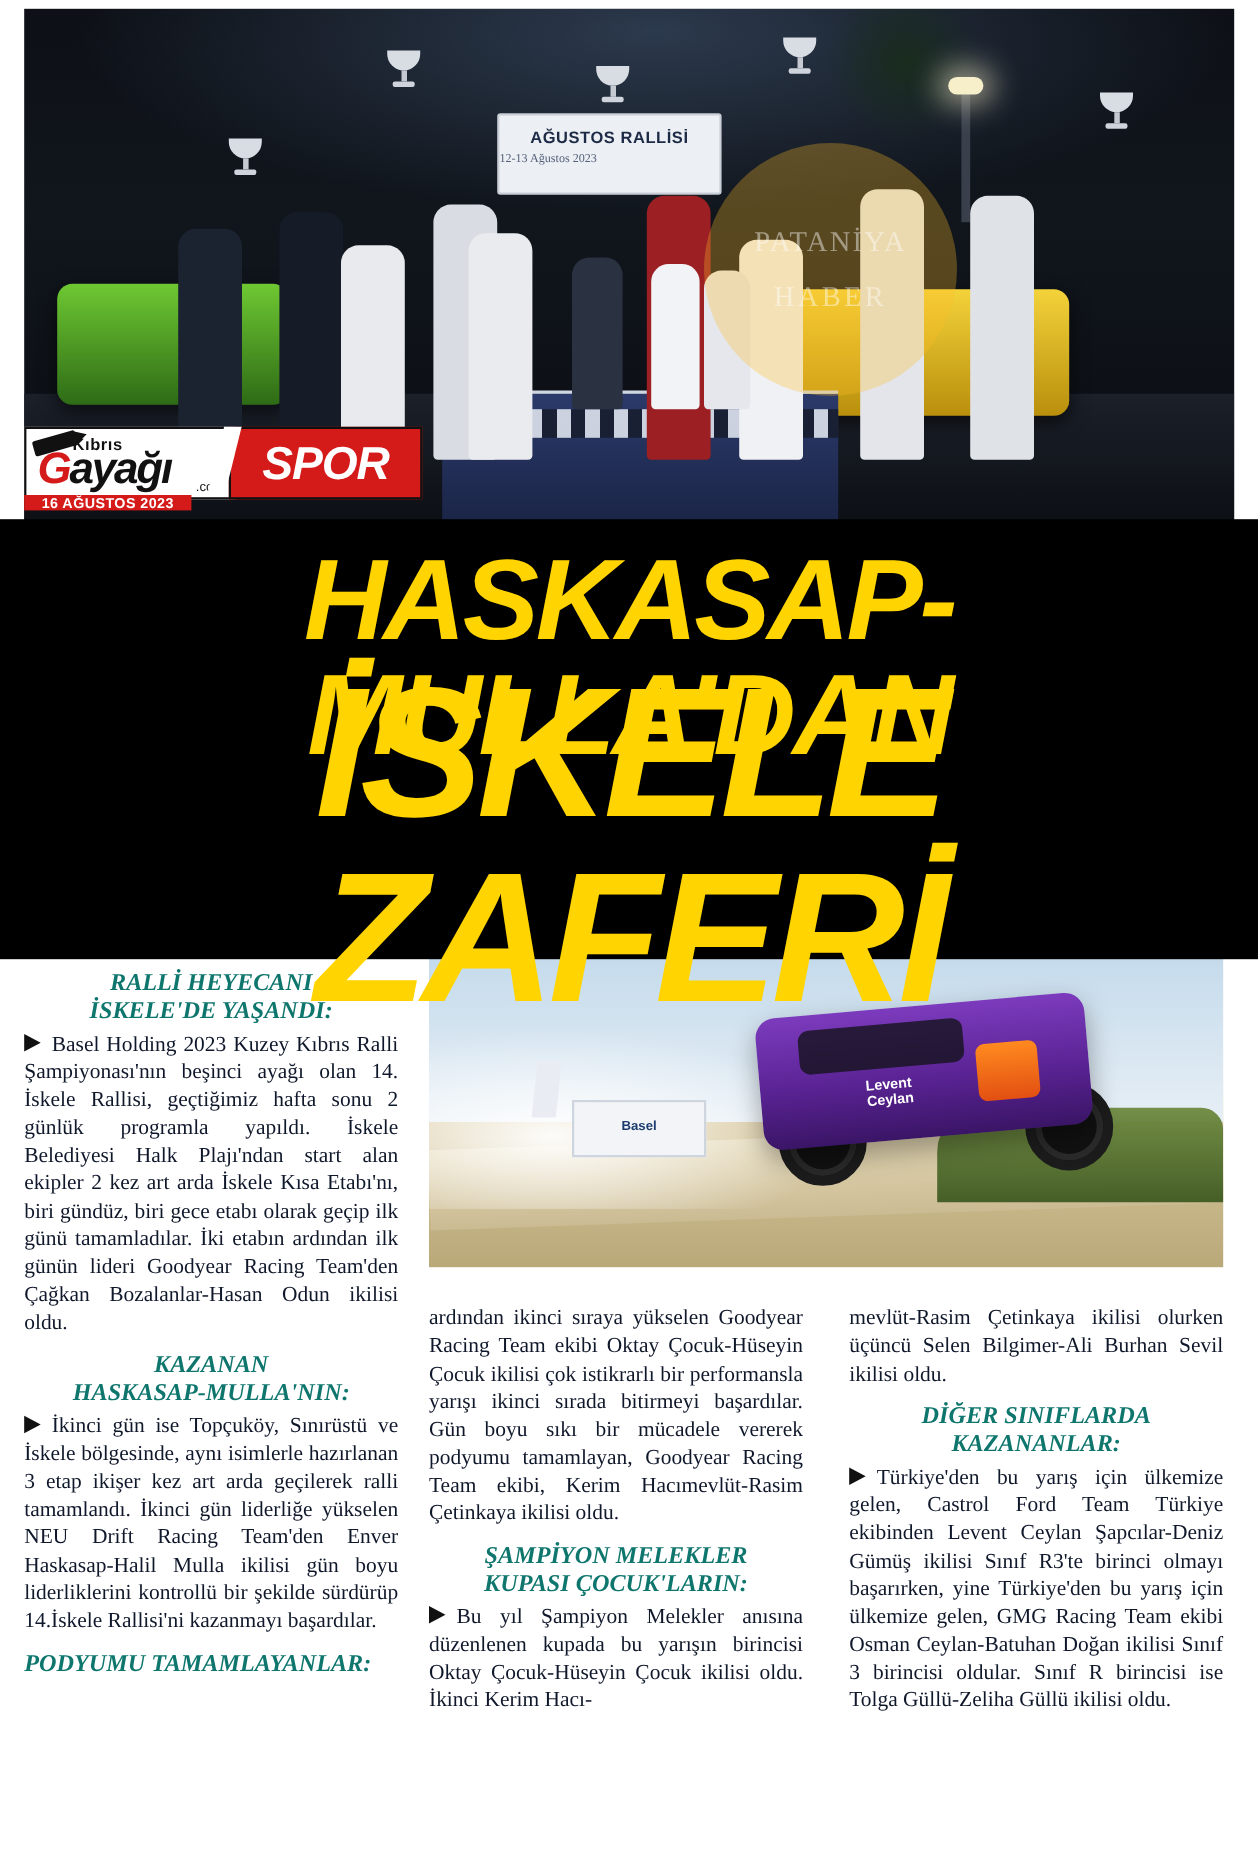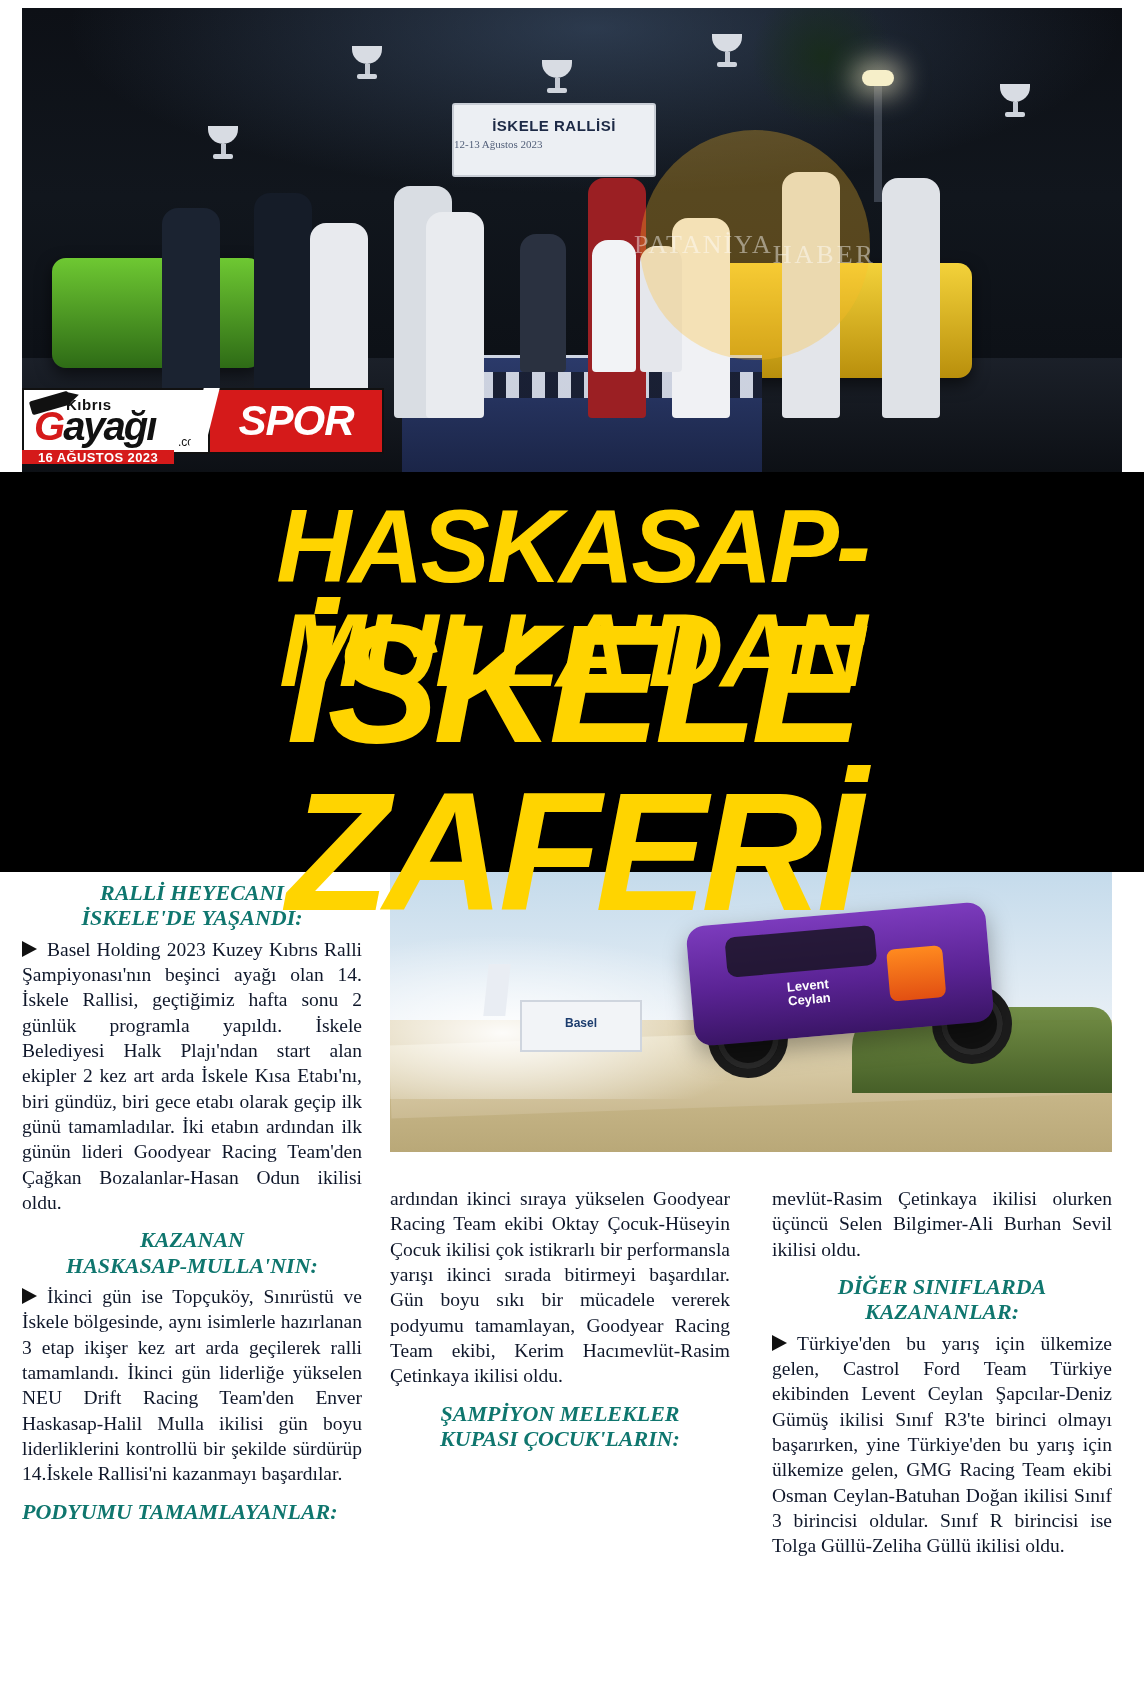--- a/index.html
+++ b/index.html
@@ -64,21 +64,21 @@
         align-items:center;justify-content:center;letter-spacing:.4px;}
 
   
   .headline{position:absolute;left:0;top:472px;width:1144px;height:400px;background:#000;z-index:3;}
   .hl-line{position:absolute;left:0;width:1144px;text-align:center;
         font-family:"Liberation Sans",sans-serif;font-weight:bold;font-style:italic;color:#ffd400;
         letter-spacing:-3px;line-height:1;}
   .hl1{top:22px;font-size:104px;}
   .hl2{top:128px;font-size:168px;letter-spacing:-6px;}
   .watermark{position:absolute;left:640px;top:130px;width:230px;height:230px;border-radius:50%;
-        background:rgba(255,190,40,.30);z-index:4;display:flex;flex-direction:row;align-items:center;
+        background:rgba(255,190,40,.30);z-index:4;display:flex;flex-direction:column;align-items:center;
         justify-content:center;font-family:"Liberation Serif",serif;color:rgba(255,255,255,.45);}
   .watermark .w1{font-size:26px;letter-spacing:2px;}
   .watermark .w2{font-size:26px;letter-spacing:3px;margin-top:20px;}
 
   
   .body{position:absolute;left:22px;top:880px;width:1100px;height:800px;}
   .col{position:absolute;top:0;width:340px;}
   .c1{left:0;}
   .c2{left:368px;}
   .c3{left:750px;}
@@ -132,21 +132,21 @@
   <div class="hero">
     <div class="skyglow"></div>
     <div class="palm"></div>
     <div class="lamp"></div>
     <div class="ground"></div>
     <div class="car-left"></div>
     <div class="car-right"></div>
     <div class="stage"></div>
 
     <div class="banner">
-      <b>İSKELE RALLİSİ</b>
+      <b>AĞUSTOS RALLİSİ</b>
       <i>12-13 Ağustos 2023</i>
     </div>
 
     <div class="person" style="left:140px;height:210px;background:#1b2331;"></div>
     <div class="person" style="left:232px;height:225px;background:#151c28;"></div>
     <div class="person" style="left:288px;height:195px;background:#e8eaee;"></div>
     <div class="person" style="left:372px;height:232px;background:#d9dde3;"></div>
     <div class="person" style="left:404px;height:206px;background:#e9ebef;"></div>
     <div class="person" style="left:566px;height:240px;background:#9b1f23;"></div>
     <div class="person" style="left:650px;height:200px;background:#f0f1f4;"></div>
@@ -230,20 +230,21 @@
     <div class="col c1" id="col1">
         <div class="sub">RALLİ HEYECANI<br>İSKELE'DE YAŞANDI:</div>
         <p class="txt"><span class="arrow"></span>Basel Holding 2023 Kuzey Kıbrıs Ralli Şampiyonası'nın beşinci ayağı olan 14. İskele Rallisi, geçtiğimiz hafta sonu 2 günlük programla yapıldı. İskele Belediyesi Halk Plajı'ndan start alan ekipler 2 kez art arda İskele Kısa Etabı'nı, biri gündüz, biri gece etabı olarak geçip ilk günü tamamladılar. İki etabın ardından ilk günün lideri Goodyear Racing Team'den Çağkan Bozalanlar-Hasan Odun ikilisi oldu.</p>
         <div class="sub">KAZANAN<br>HASKASAP-MULLA'NIN:</div>
         <p class="txt"><span class="arrow"></span>İkinci gün ise Topçuköy, Sınırüstü ve İskele bölgesinde, aynı isimlerle hazırlanan 3 etap ikişer kez art arda geçilerek ralli tamamlandı. İkinci gün liderliğe yükselen NEU Drift Racing Team'den Enver Haskasap-Halil Mulla ikilisi gün boyu liderliklerini kontrollü bir şekilde sürdürüp 14.İskele Rallisi'ni kazanmayı başardılar.</p>
         <div class="sub left">PODYUMU TAMAMLAYANLAR:</div>
       </div>
     <div class="col c2" id="col2" style="top:306px;">
         <p class="txt">ardından ikinci sıraya yükselen Goodyear Racing Team ekibi Oktay Çocuk-Hüseyin Çocuk ikilisi çok istikrarlı bir performansla yarışı ikinci sırada bitirmeyi başardılar. Gün boyu sıkı bir mücadele vererek podyumu tamamlayan, Goodyear Racing Team ekibi, Kerim Hacımevlüt-Rasim Çetinkaya ikilisi oldu.</p>
         <div class="sub">ŞAMPİYON MELEKLER<br>KUPASI ÇOCUK'LARIN:</div>
+        <p class="txt"><span class="arrow"></span>Bu yıl Şampiyon Melekler anısına düzenlenen kupada bu yarışın birincisi Oktay Çocuk-Hüseyin Çocuk ikilisi oldu. İkinci Kerim Hacı-</p>
       </div>
     <div class="col c3" id="col3" style="top:306px;">
         <p class="txt">mevlüt-Rasim Çetinkaya ikilisi olurken üçüncü Selen Bilgimer-Ali Burhan Sevil ikilisi oldu.</p>
         <div class="sub">DİĞER SINIFLARDA<br>KAZANANLAR:</div>
         <p class="txt"><span class="arrow"></span>Türkiye'den bu yarış için ülkemize gelen, Castrol Ford Team Türkiye ekibinden Levent Ceylan Şapcılar-Deniz Gümüş ikilisi Sınıf R3'te birinci olmayı başarırken, yine Türkiye'den bu yarış için ülkemize gelen, GMG Racing Team ekibi Osman Ceylan-Batuhan Doğan ikilisi Sınıf 3 birincisi oldular. Sınıf R birincisi ise Tolga Güllü-Zeliha Güllü ikilisi oldu.</p>
       </div>
   </div>
 </div>
 
 </body></html>

